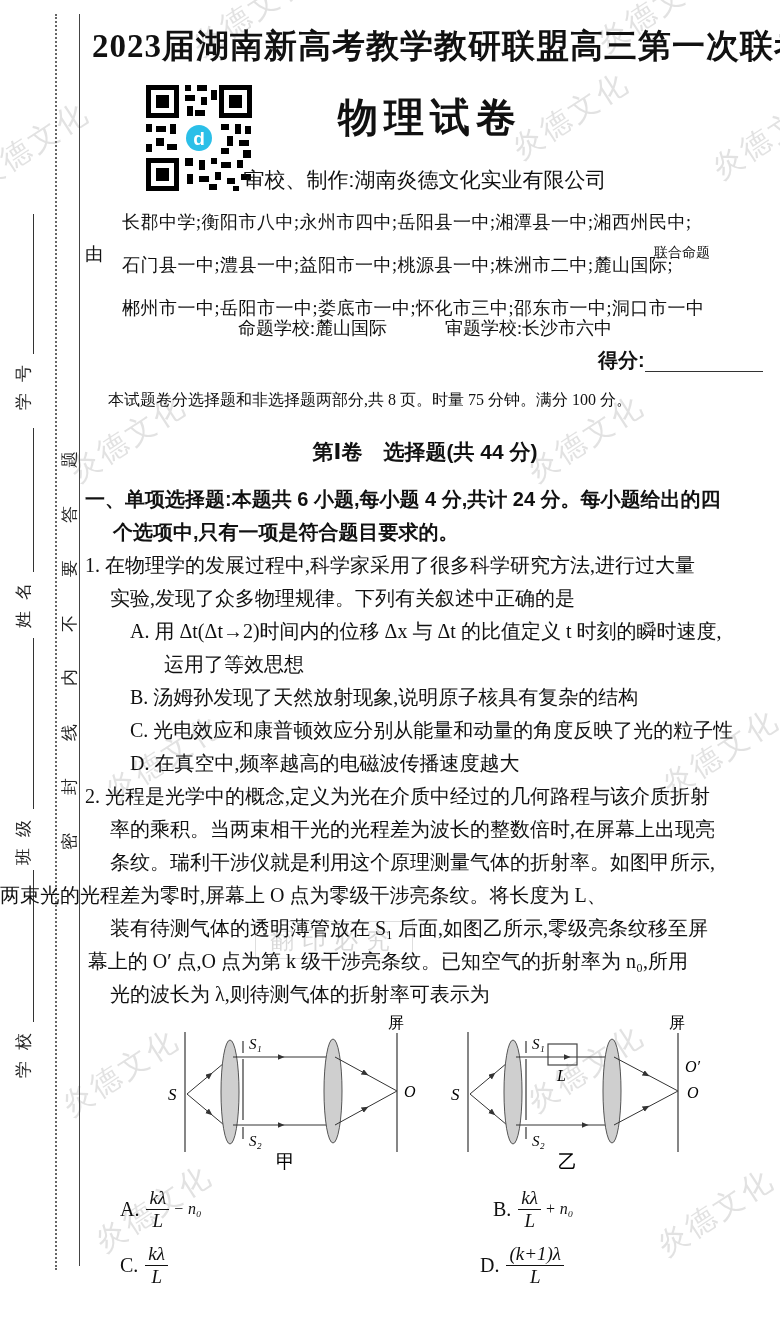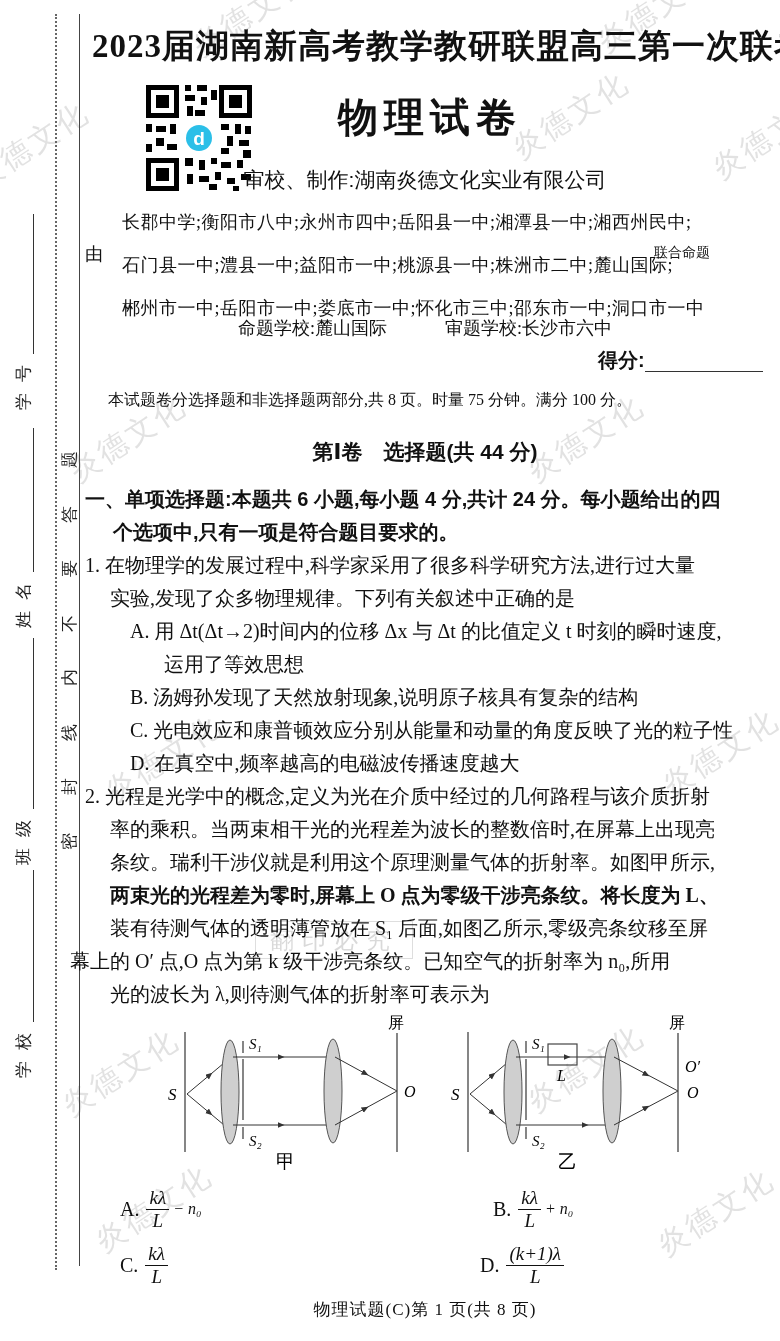--- a/index.html
+++ b/index.html
@@ -213,23 +213,23 @@
       <div class="bline" style="margin-left: 85px;">1. 在物理学的发展过程中,科学家采用了很多科学研究方法,进行过大量</div>
       <div class="bline" style="margin-left: 110px;">实验,发现了众多物理规律。下列有关叙述中正确的是</div>
       <div class="bline" style="margin-left: 130px;">A. 用 Δt(Δt→2)时间内的位移 Δx 与 Δt 的比值定义 t 时刻的瞬时速度,</div>
       <div class="bline" style="margin-left: 164px;">运用了等效思想</div>
       <div class="bline" style="margin-left: 130px;">B. 汤姆孙发现了天然放射现象,说明原子核具有复杂的结构</div>
       <div class="bline" style="margin-left: 130px;">C. 光电效应和康普顿效应分别从能量和动量的角度反映了光的粒子性</div>
       <div class="bline" style="margin-left: 130px;">D. 在真空中,频率越高的电磁波传播速度越大</div>
       <div class="bline" style="margin-left: 85px;">2. 光程是光学中的概念,定义为光在介质中经过的几何路程与该介质折射</div>
       <div class="bline" style="margin-left: 110px;">率的乘积。当两束相干光的光程差为波长的整数倍时,在屏幕上出现亮</div>
       <div class="bline" style="margin-left: 110px;">条纹。瑞利干涉仪就是利用这个原理测量气体的折射率。如图甲所示,</div>
-      <div class="bline" style="margin-left: 110px; font-weight: bold;">两束光的光程差为零时,屏幕上 O 点为零级干涉亮条纹。将长度为 L、</div>
+      <div class="bline" style="">两束光的光程差为零时,屏幕上 O 点为零级干涉亮条纹。将长度为 L、</div>
       <div class="bline" style="margin-left: 110px;">装有待测气体的透明薄管放在 S₁ 后面,如图乙所示,零级亮条纹移至屏</div>
-      <div class="bline" style="margin-left: 70px;">幕上的 O′ 点,O 点为第 k 级干涉亮条纹。已知空气的折射率为 n₀,所用</div>
+      <div class="bline" style="margin-left: 46px; text-align: right;">幕上的 O′ 点,O 点为第 k 级干涉亮条纹。已知空气的折射率为 n₀,所用</div>
       <div class="bline" style="margin-left: 110px;">光的波长为 λ,则待测气体的折射率可表示为</div>
     </div>
 
   <svg class="diag diag-jia" width="310" height="175" viewBox="0 0 310 175">
     <defs>
       <marker id="arwJ" markerWidth="9" markerHeight="8" refX="6.5" refY="3" orient="auto" markerUnits="userSpaceOnUse">
         <path d="M0,0 L7,3 L0,6 Z" fill="#333"></path>
       </marker>
     </defs>
     <line x1="57" y1="20" x2="57" y2="140" stroke="#444" stroke-width="1.3"></line>
@@ -327,15 +327,14 @@
       <div class="opt">
         <span class="olabel">D.</span>
         <span class="frac">
           <span class="num">(k+1)λ</span>
           <span class="den">L</span>
         </span>
         <span class="sfx"></span>
       </div>
     </div>
 
-  <div class="footer">物理试题(C)第 1 页(共 8 页)</div>
 
 </div>
 
 </body></html>

